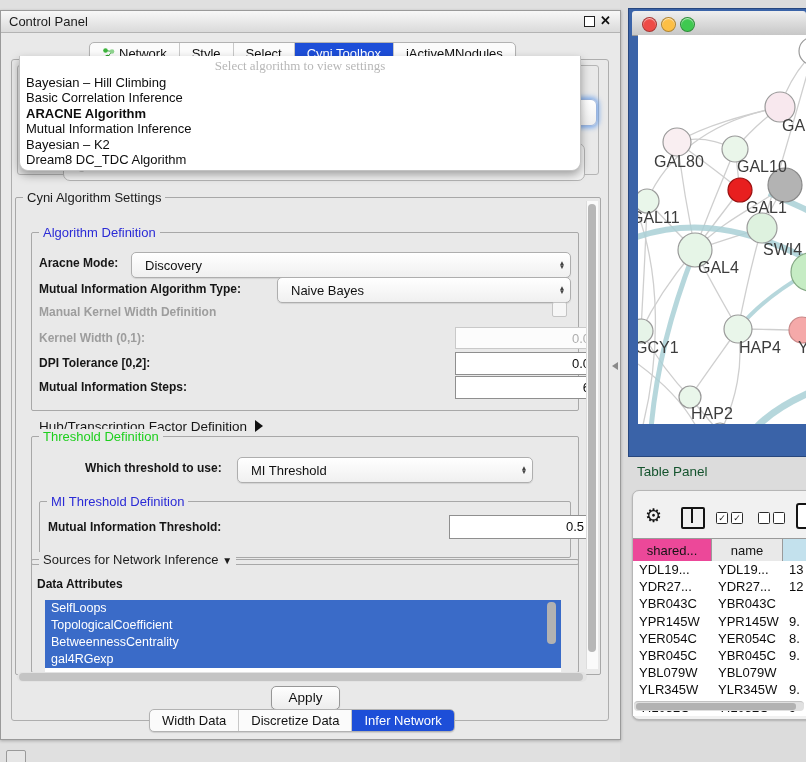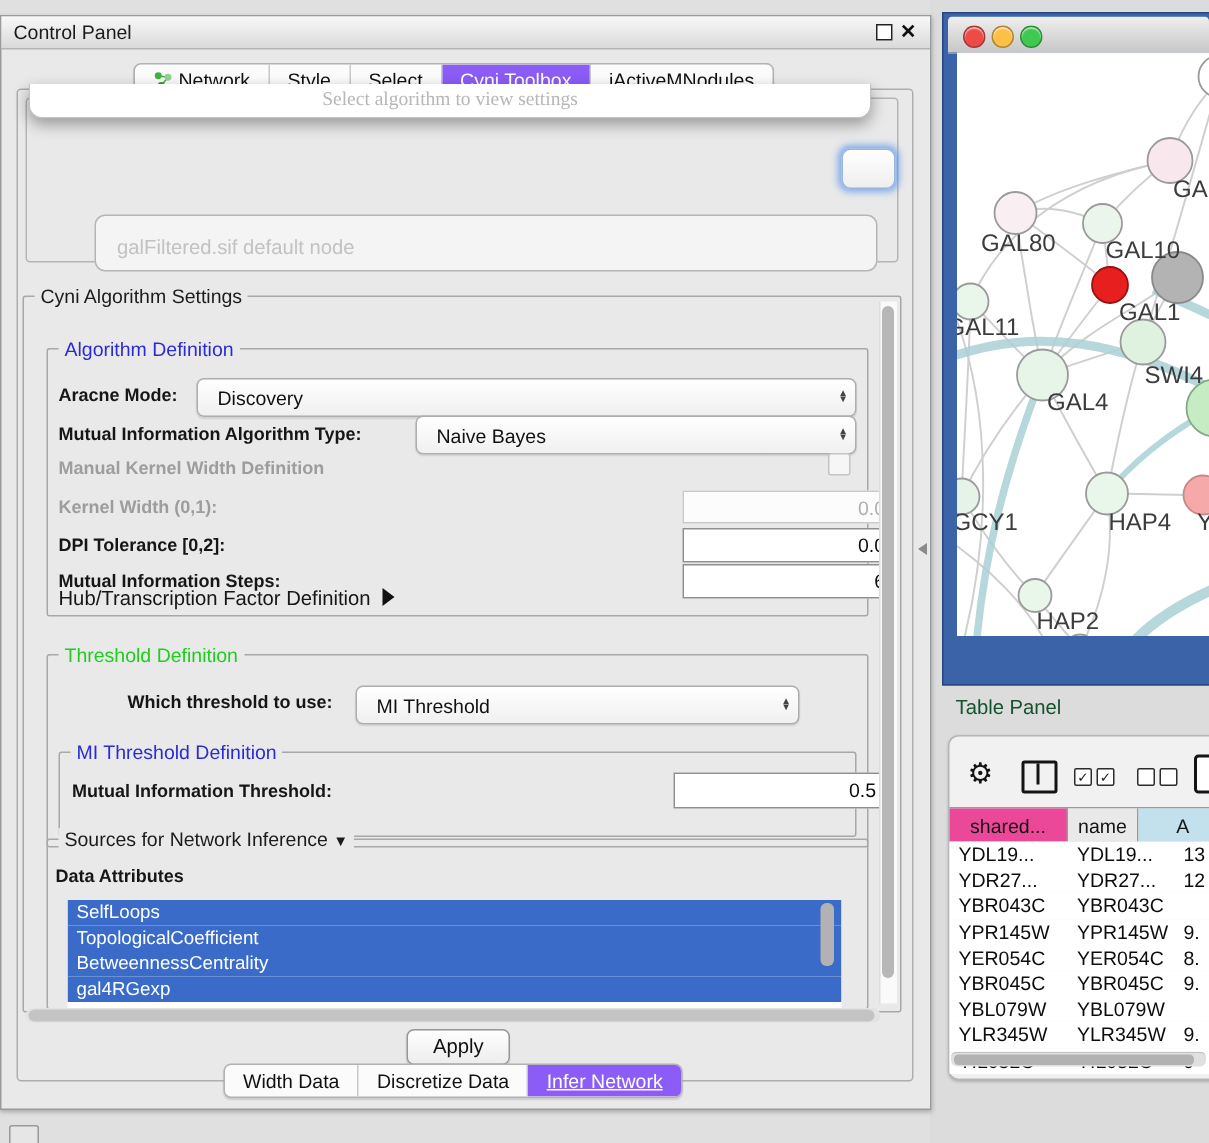--- a/index.html
+++ b/index.html
@@ -15,21 +15,21 @@
       border-bottom:1px solid #b3b3b3;}
   #cp-title{left:8px;top:3px;font-size:13px;color:#1b1b1b;}
   #float-icon{left:583px;top:5px;width:9px;height:9px;border:1.7px solid #222;background:#fff;}
   #close-icon{left:599px;top:2px;font-size:13px;font-weight:bold;color:#111;}
   
   .segbar{display:flex;border:1px solid #b2b2b2;border-radius:5px;background:#fbfbfb;height:21px;
       box-shadow:0 1px 1px rgba(0,0,0,.12);overflow:hidden;}
   .seg{display:flex;align-items:center;gap:4px;padding:0 12px;font-size:13px;color:#111;
       border-right:1px solid #c8c8c8;white-space:nowrap;}
   .seg:last-child{border-right:none;}
-  .seg.sel{background:#8b5cf6;color:#fff;text-decoration:underline;}
+  .seg.sel{background:#1d4ed8;color:#fff;}
   #top-tabs{left:88px;top:31px;}
   #bottom-tabs{left:148px;top:698px;}
   
   #panel{left:10px;top:48px;width:596px;height:660px;border:1px solid #aeaeae;border-radius:3px;
       background:#e9e9e9;}
   
   .ghost-box{border:1px solid #b5b5b5;border-radius:3px;}
   #ghost-group1{left:16px;top:54px;width:580px;height:108px;}
   #ghost-combo{left:560px;top:88px;width:34px;height:25px;border:1px solid #9ab4dd;border-radius:6px;
       background:linear-gradient(#fff,#eee);box-shadow:0 0 5px 2px rgba(90,150,235,.75);}
@@ -195,21 +195,21 @@
 <div class="abs" id="split-icon">
     <div></div>
   </div>
 <div class="abs mini-cb" style="left:716px;top:512px;">✓</div>
 <div class="abs mini-cb" style="left:731px;top:512px;">✓</div>
 <div class="abs mini-cb" style="left:758px;top:512px;"></div>
 <div class="abs mini-cb" style="left:773px;top:512px;"></div>
 <div class="abs" id="doc-icon"></div>
 <div class="abs" id="tbl-head">
     <div class="hcell" style="width: 79px; background: #ec4899;">shared...</div>
-    <div class="hcell" style="width: 47px; background: rgb(233, 233, 233);">name</div>
+    <div class="hcell" style="width: 71px; background: rgb(233, 233, 233);">name</div>
     <div class="hcell" style="width: 60px; background: rgb(195, 225, 237);">A</div>
   </div>
 <div class="abs" id="tbl-rows">
     <div class="trow">
       <div class="tcell" style="width: 79px;">YDL19...</div>
       <div class="tcell" style="width: 71px;">YDL19...</div>
       <div class="tcell" style="width: 60px;">13</div>
     </div>
     <div class="trow">
       <div class="tcell" style="width: 79px;">YDR27...</div>
@@ -279,20 +279,28 @@
   <div class="abs" id="panel"></div>
 
   <div class="abs ghost-box" id="ghost-group1"></div>
   <div class="abs" id="ghost-combo"></div>
   <div class="abs" id="ghost-button">
     <span>galFiltered.sif default node</span>
   </div>
 
   <div class="abs" id="dropdown">
     <div id="dd-placeholder">Select algorithm to view settings</div>
+    <div id="dd-items">
+        <div class="dditem">Bayesian – Hill Climbing</div>
+        <div class="dditem">Basic Correlation Inference</div>
+        <div class="dditem bold">ARACNE Algorithm</div>
+        <div class="dditem">Mutual Information Inference</div>
+        <div class="dditem">Bayesian – K2</div>
+        <div class="dditem">Dream8 DC_TDC Algorithm</div>
+      </div>
   </div>
 
   <div class="abs fs" id="fs-cyni"></div>
   <div class="legend" id="fs-cyni-legend">Cyni Algorithm Settings</div>
 
   <div class="abs fs" id="fs-alg"></div>
   <div class="legend" id="fs-alg-legend">Algorithm Definition</div>
 
   <div class="abs lbl" style="left:38px;top:245px;">Aracne Mode:</div>
   <div class="abs combo" style="left:130px;top:241px;width:438px;height:24px;">
@@ -311,21 +319,21 @@
 
   <div class="abs lbl dis" style="left:38px;top:320px;">Kernel Width (0,1):</div>
   <div class="abs inp dis" style="left:426px;top:316px;width:142px;height:22px;">0.0</div>
 
   <div class="abs lbl" style="left:38px;top:345px;">DPI Tolerance [0,2]:</div>
   <div class="abs inp" style="left:426px;top:341px;width:142px;height:23px;">0.0</div>
 
   <div class="abs lbl" style="left:38px;top:369px;">Mutual Information Steps:</div>
   <div class="abs inp" style="left:426px;top:365px;width:142px;height:23px;">6</div>
 
-  <div class="abs" style="left:38px;top:380px;font-size:13.5px;color:#161616;">
+  <div class="abs" style="left:38px;top:408px;font-size:13.5px;color:#161616;">
     <span>Hub/Transcription Factor Definition</span><span class="tri-right"></span>
   </div>
 
   <div class="abs fs" id="fs-thr"></div>
   <div class="legend" id="fs-thr-legend">Threshold Definition</div>
 
   <div class="abs lbl" style="left:84px;top:450px;">Which threshold to use:</div>
   <div class="abs combo" style="left:236px;top:446px;width:294px;height:24px;">
     <div class="val">MI Threshold</div>
     <div class="arrows">▲<br>▼</div>

